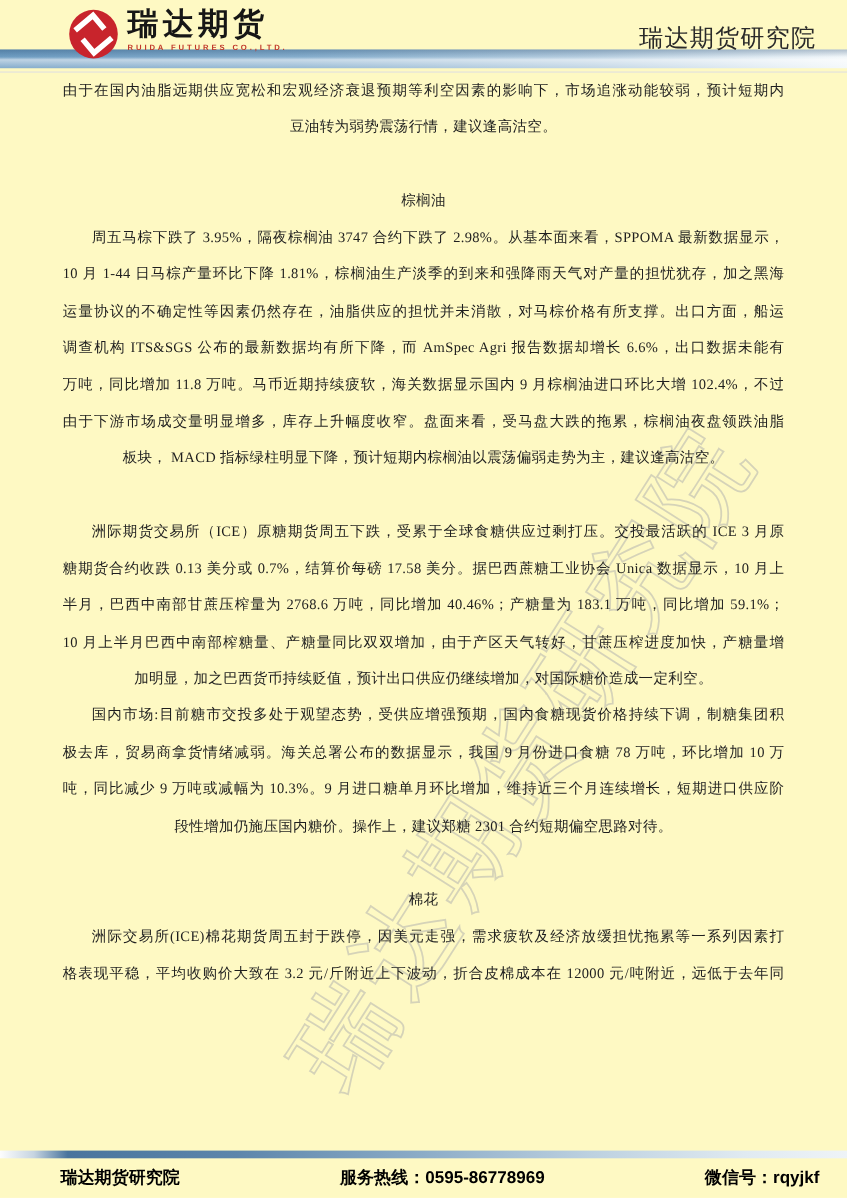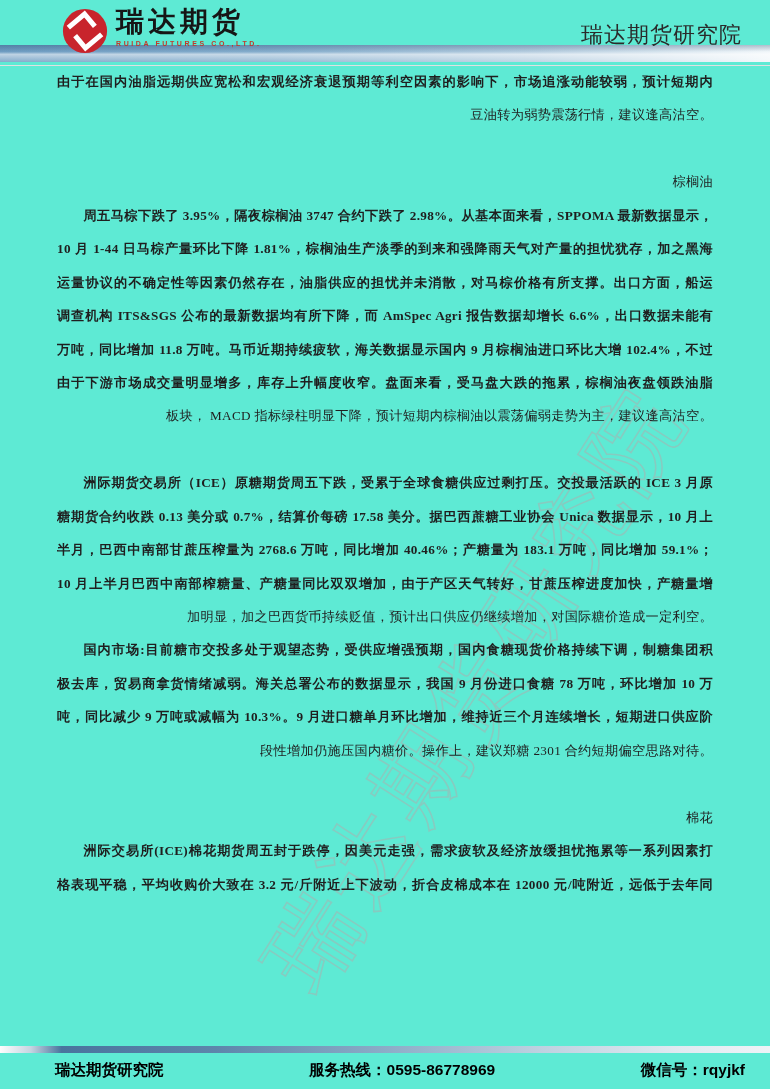--- a/index.html
+++ b/index.html
@@ -1,21 +1,21 @@
 <!DOCTYPE html>
 <html><head>
 <meta charset="utf-8">
 <style>
   * { margin: 0; padding: 0; box-sizing: border-box; }
   html, body { background: #ffffff; }
   .page {
     position: relative;
     width: 770px;
     height: 1089px;
-    background: #5eead4;
+    background: #fef9c3;
     overflow: hidden;
     font-family: "Liberation Serif", "DejaVu Serif", serif;
   }
 
   
   .logo-wrap {
     position: absolute; left: 62px; top: 6px;
     display: flex; align-items: flex-start;
     z-index: 2;
   }
@@ -70,24 +70,23 @@
   }
   .line {
     height: 33.45px; line-height: 33.45px;
     font-size: 13.2px; letter-spacing: 0.3px;
     overflow: hidden; white-space: nowrap;
   }
   .line.full, .line.first {
     white-space: normal;
     text-align: justify;
     text-align-last: justify;
-    font-weight: bold;
   }
   .line.first { text-indent: 2em; }
-  .line.end, .line.head { text-align: right; }
+  .line.end, .line.head { text-align: center; }
   .line.blank { }
 
   
   .footer-bar {
     position: absolute; left: 0; top: 1046px; width: 770px; height: 7px;
     background: linear-gradient(90deg,
       #fdfdfd 0%, #c6d4e1 4%, #49749d 8%, #5d86ab 28%,
       #8cacc7 50%, #bdd1e0 70%, #e0eaf1 88%, #eef3f7 100%);
   }
   .footer-row {

